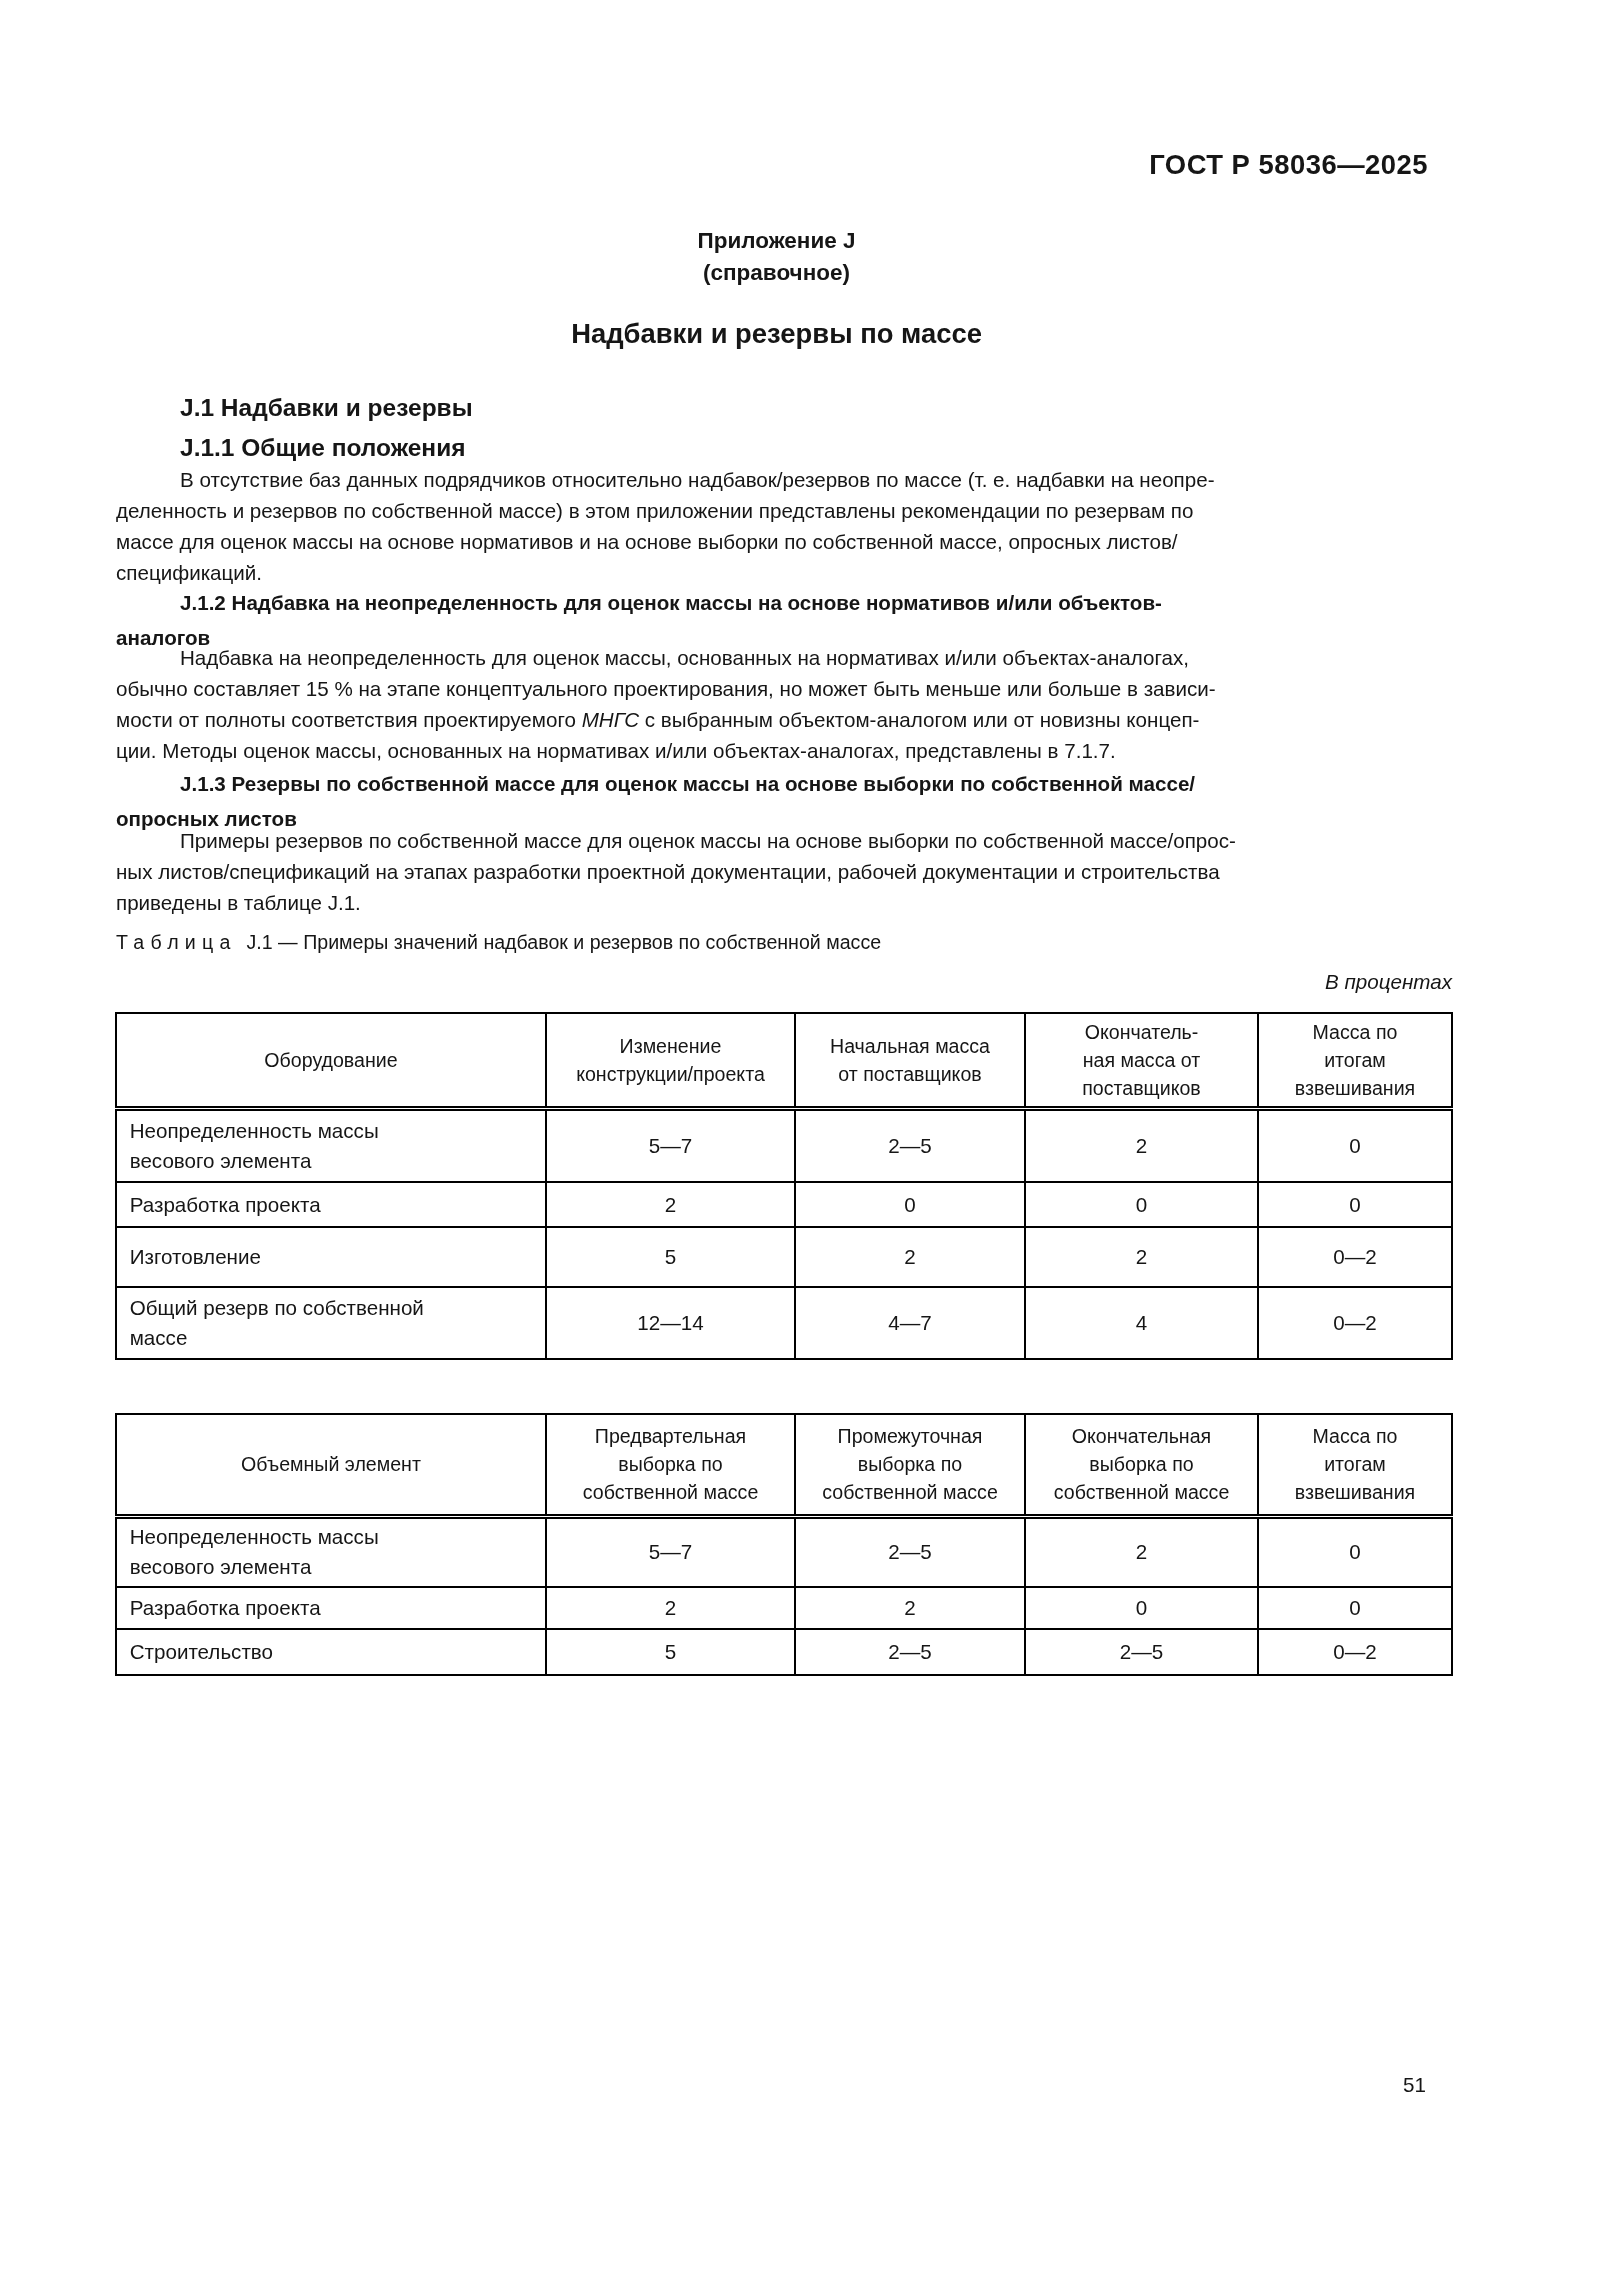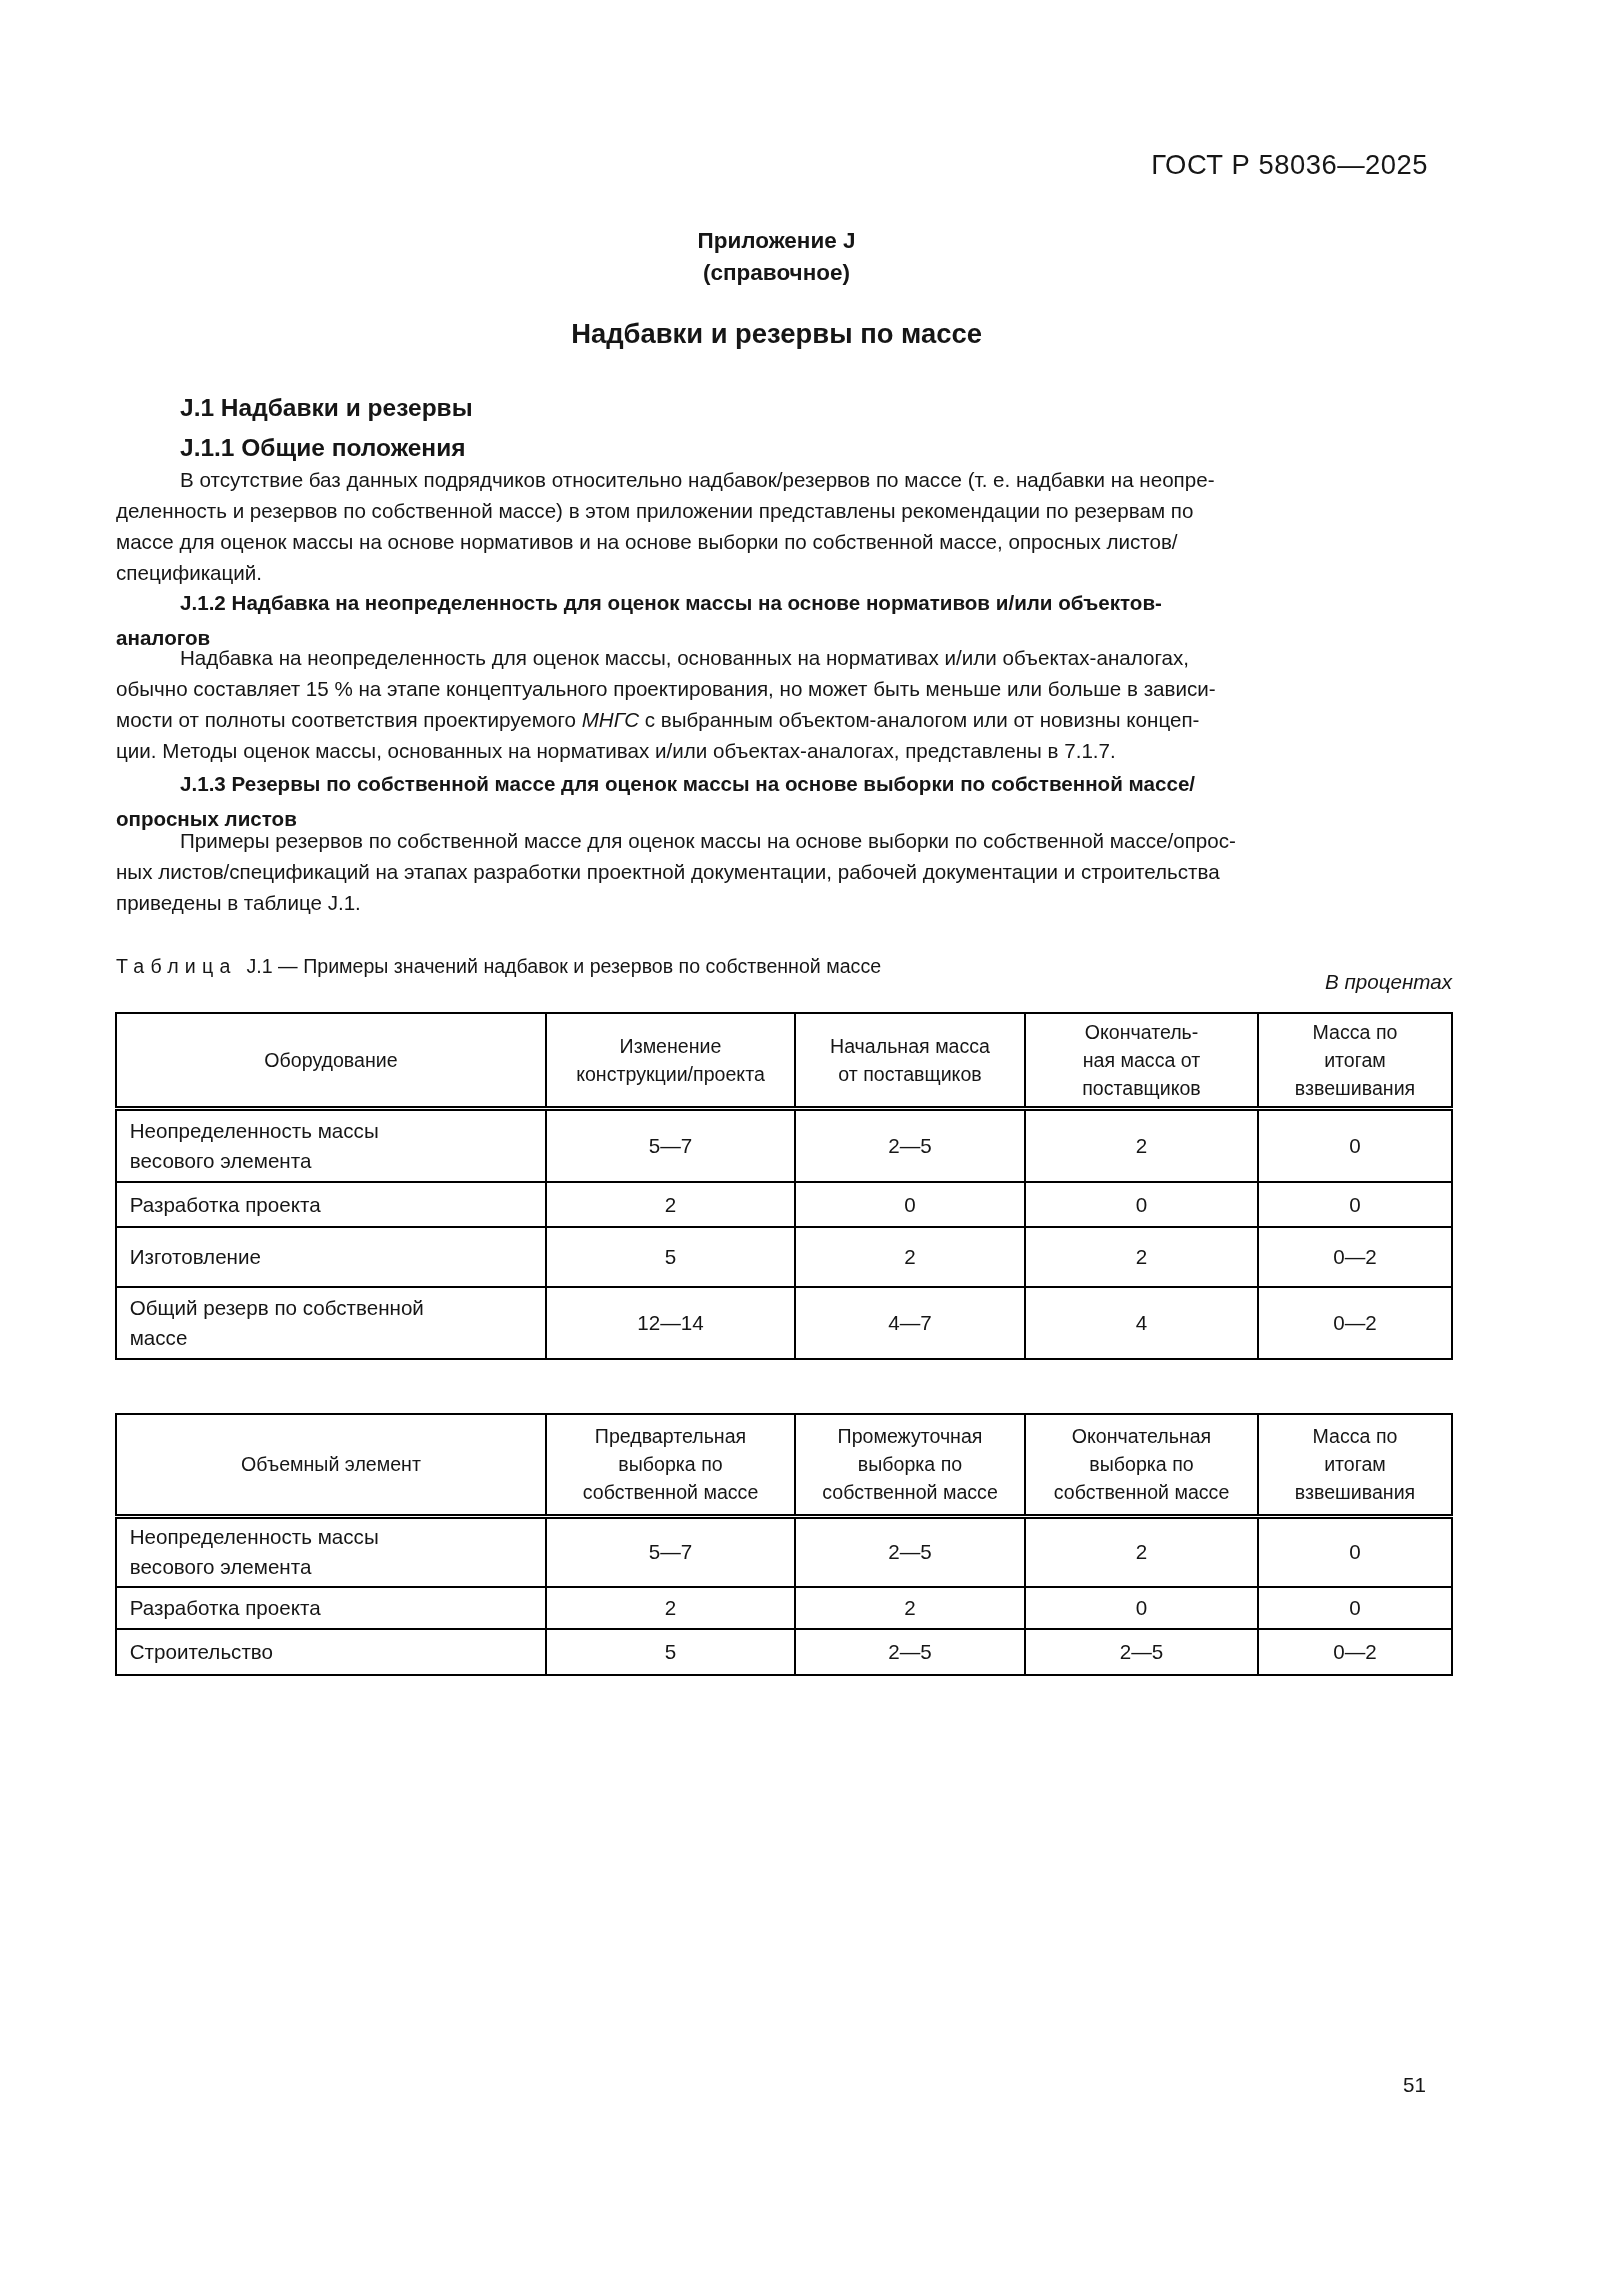--- a/index.html
+++ b/index.html
@@ -5,21 +5,21 @@
   html,body { margin:0; padding:0; background:#e8e8e8; }
   .page {
     position:relative; width:1621px; height:2293px; margin:0 auto;
     background:#ffffff; color:#161616;
     font-family:"Liberation Sans", sans-serif;
     overflow:hidden;
   }
   .abs { position:absolute; }
   .running-head {
     top:149px; right:193px;
-    font-weight:normal; font-size:27.4px; letter-spacing:0.5px;
+    font-weight:bold; font-size:27.4px; letter-spacing:0.5px;
   }
   .appendix-block {
     top:225px; left:116px; width:1321px;
     text-align:center; font-weight:bold; font-size:22.5px; line-height:32px;
   }
   .doc-title {
     top:318px; left:116px; width:1321px;
     text-align:center; font-weight:bold; font-size:27.4px;
   }
   .h-big {
@@ -30,21 +30,21 @@
     left:116px; width:1325px;
     font-weight:bold; font-size:20.6px; line-height:35px;
     text-indent:64px; white-space:pre-line;
   }
   .par {
     left:116px; width:1325px;
     font-size:20.6px; line-height:31px;
     text-indent:64px; white-space:pre-line;
   }
   .par .it, .it { font-style:italic; }
-  .tbl-caption { top:931px; left:116px; font-size:19.6px;margin-top:24px; }
+  .tbl-caption { top:931px; left:116px; font-size:19.6px; }
   .tbl-caption .spaced { letter-spacing:0.32em; }
   .tbl-caption .caption-rest { margin-left:9.8px; }
   .units-note {
     top:970px; left:115px; width:1337px;
     text-align:right; font-style:italic; font-size:20.6px;
   }
   table.gost {
     border-collapse:collapse; table-layout:fixed; width:1337px;
     border:2.9px solid #000;
   }

